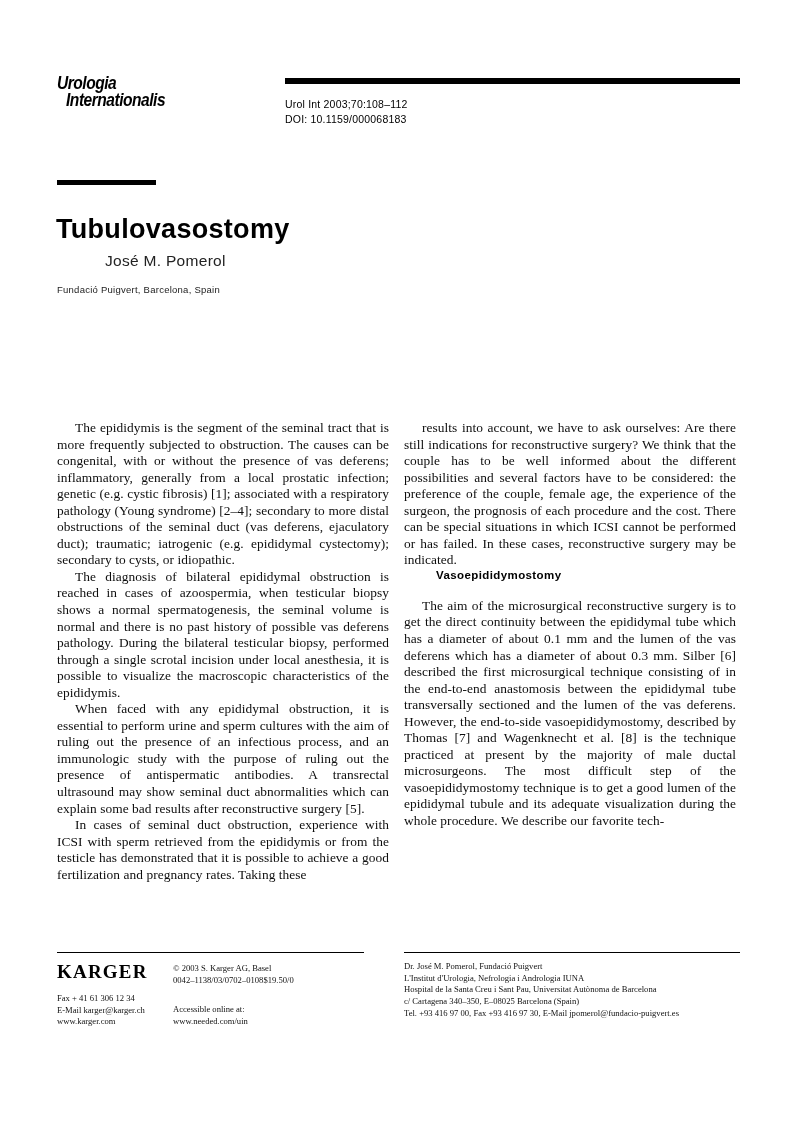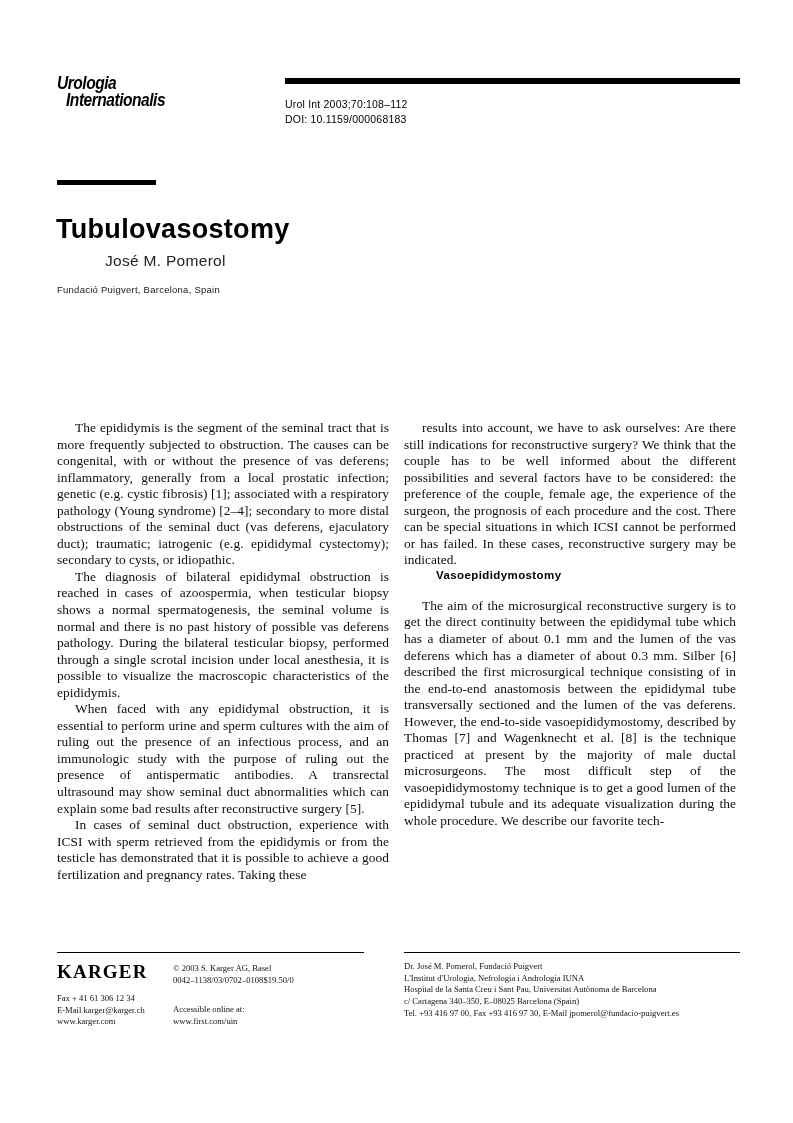--- a/index.html
+++ b/index.html
@@ -261,21 +261,21 @@
         <div>© 2003 S. Karger AG, Basel</div>
         <div>0042–1138/03/0702–0108$19.50/0</div>
       </div>
       <div class="karger-contact">
         <div>Fax + 41 61 306 12 34</div>
         <div>E-Mail karger@karger.ch</div>
         <div>www.karger.com</div>
       </div>
       <div class="karger-online">
         <div>Accessible online at:</div>
-        <div>www.first.com/uin</div>
+        <div>www.needed.com/uin</div>
       </div>
     </div>
   </div>
 
   <div class="footer-right">
     <div class="footer-rule"></div>
     <div class="corr-block">
       <div>Dr. José M. Pomerol, Fundació Puigvert</div>
       <div>L'Institut d'Urologia, Nefrologia i Andrologia IUNA</div>
       <div>Hospital de la Santa Creu i Sant Pau, Universitat Autònoma de Barcelona</div>

